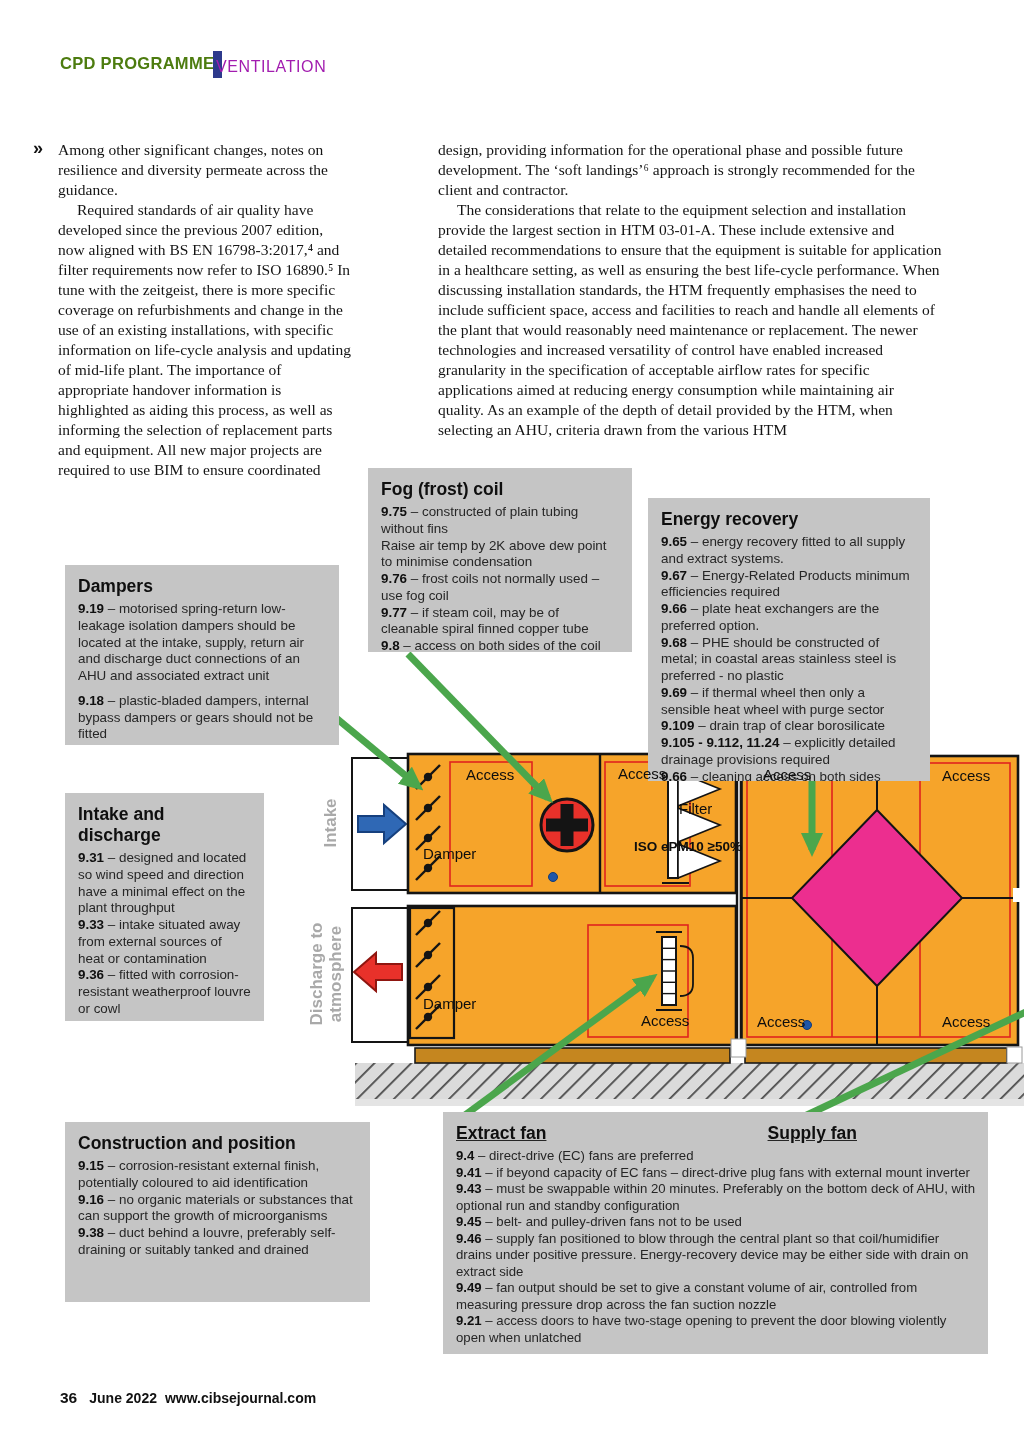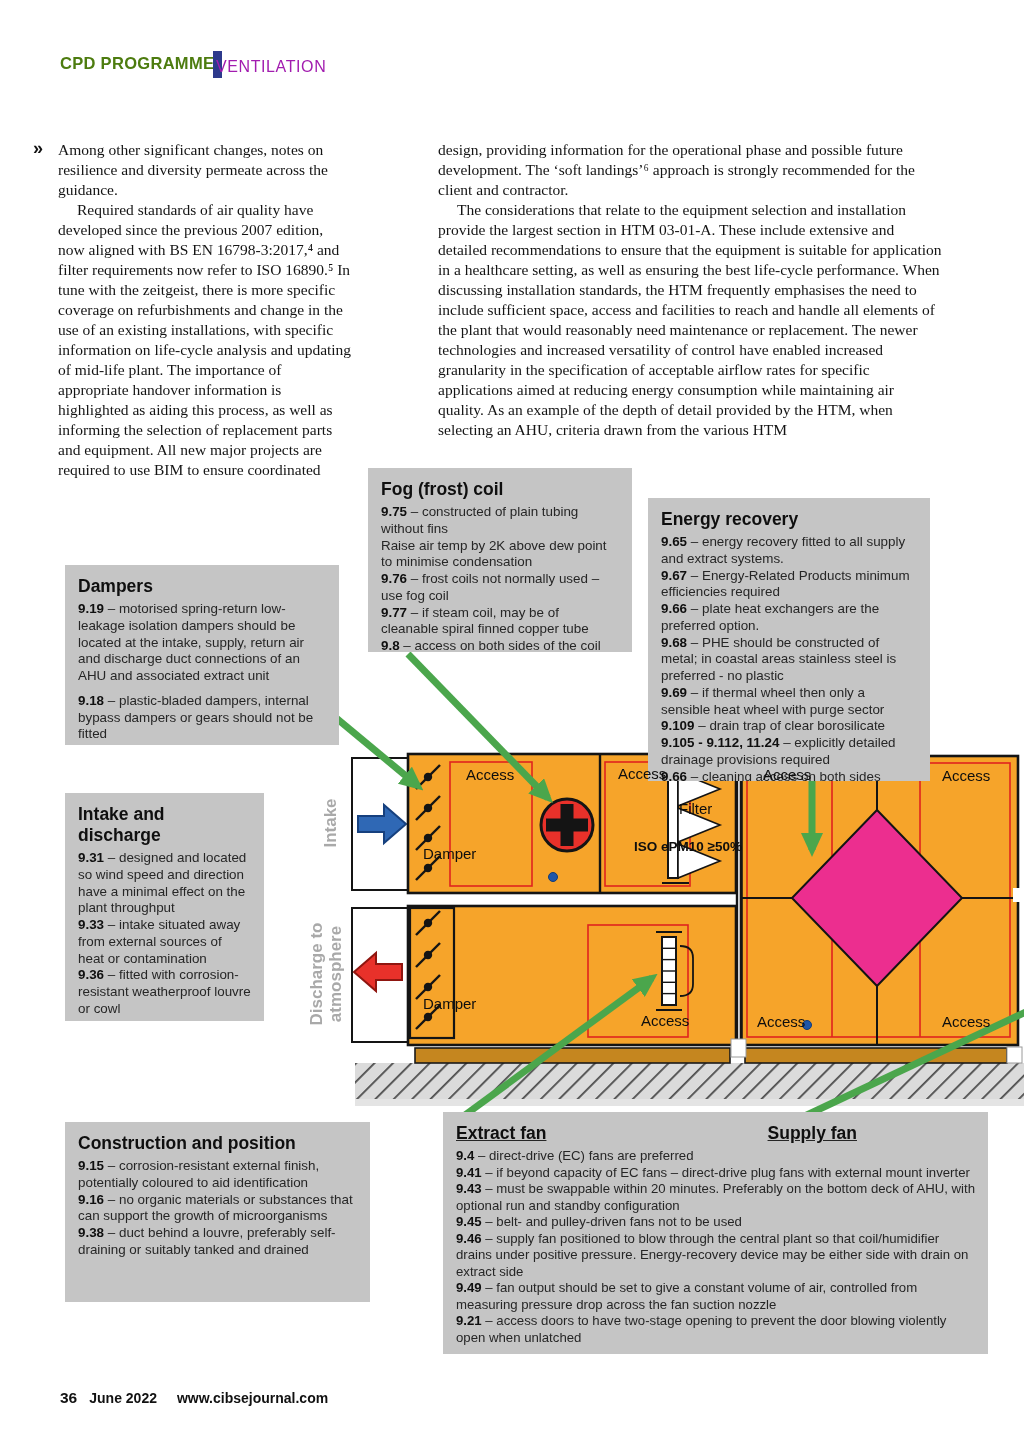--- a/index.html
+++ b/index.html
@@ -30,21 +30,21 @@
   .dlabel{position:absolute;z-index:3;font-size:15px;color:#0e0e0e;white-space:nowrap;}
   .dlabel.bold{font-weight:bold;font-size:13.5px;}
   .rot{position:absolute;z-index:3;transform:translate(-50%,-50%) rotate(-90deg);
        font-weight:bold;color:#a9a9a9;font-size:17px;text-align:center;line-height:1.12;}
   .rot.wrap{width:180px;white-space:normal;}
   
   #diagram{position:absolute;left:300px;top:640px;width:724px;height:500px;z-index:1;}
   
   .footer{position:absolute;left:60px;top:1389px;font-weight:bold;color:#111;font-size:14px;}
   .footer .pn{font-size:15.5px;margin-right:12px;}
-  .footer .site{margin-left:20px;}
+  .footer .site{margin-left:8px;}
 </style>
 </head>
 <body>
 
 <div class="page">
 
   <div class="kicker">CPD PROGRAMME</div>
   <div class="kbar"></div>
   <div class="section">VENTILATION</div>
 

